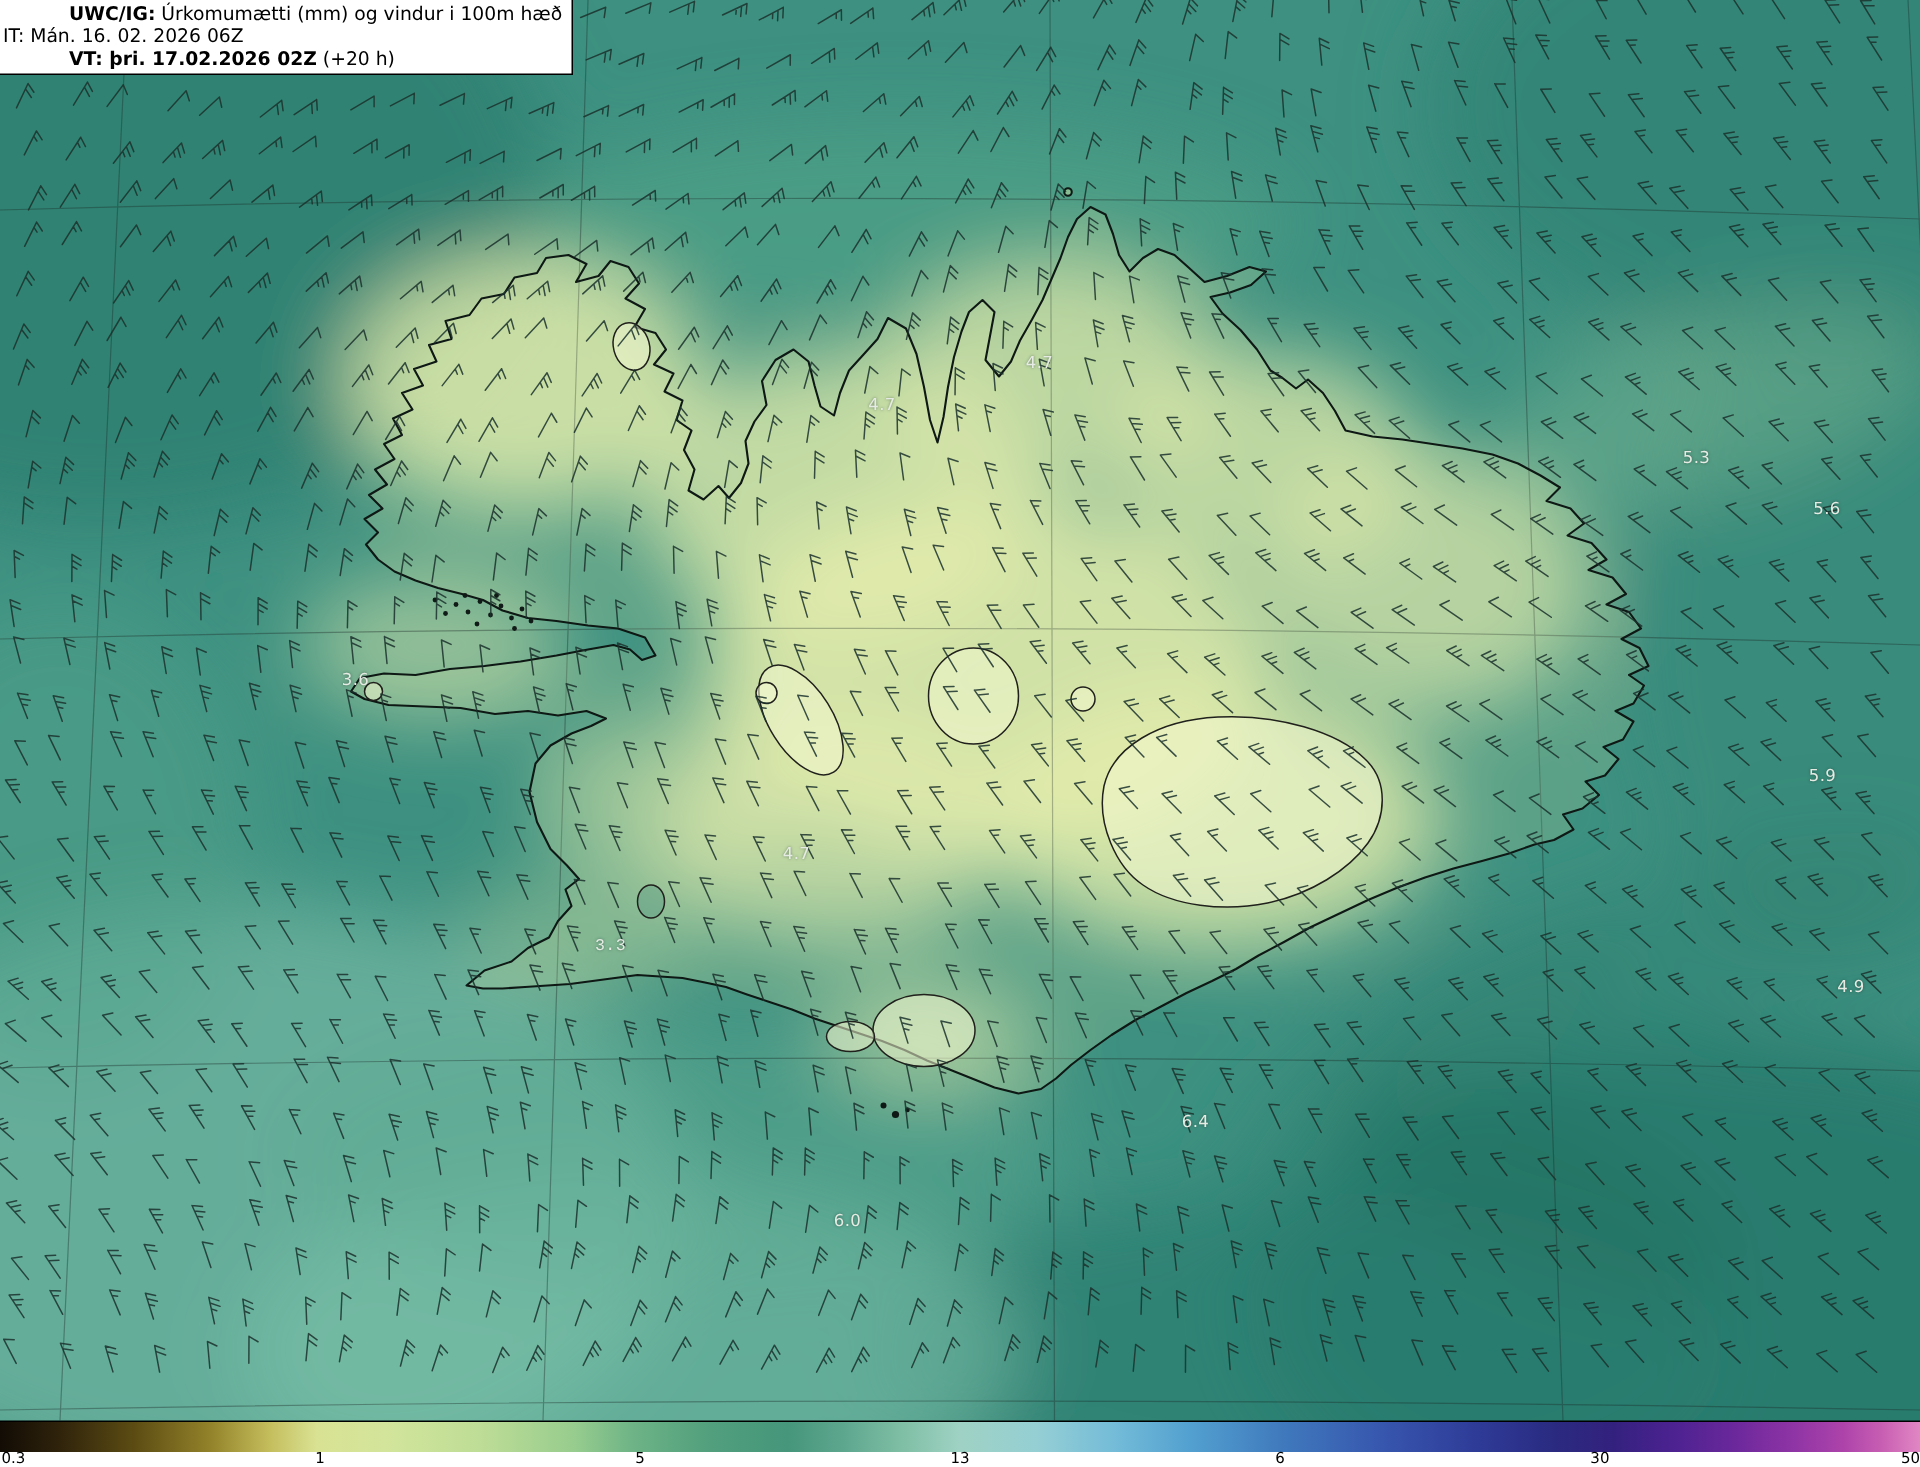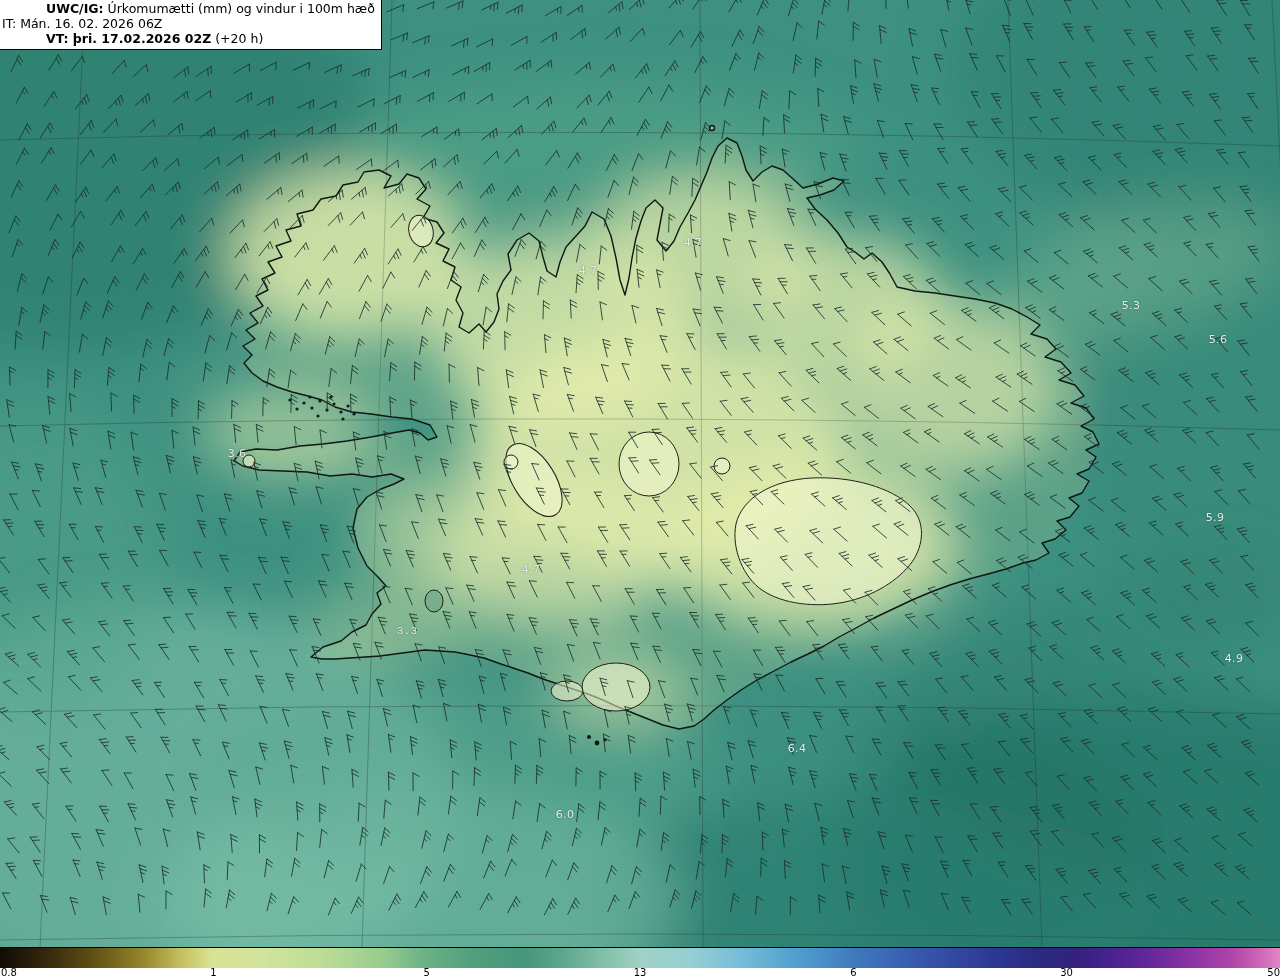--- a/index.html
+++ b/index.html
@@ -142,21 +142,21 @@
   </div>
 
   <div class="title-box">
     <div class="title-line"><b>UWC/IG:</b><span> Úrkomumætti (mm) og vindur i 100m hæð</span></div>
     <div class="title-line">IT: Mán. 16. 02. 2026 06Z</div>
     <div class="title-line"><b>VT: þri. 17.02.2026 02Z</b><span> (+20 h)</span></div>
   </div>
 
   <div class="colorbar" id="colorbar" style="background: linear-gradient(to right, rgb(18, 12, 5) 0%, rgb(46, 34, 11) 3%, rgb(92, 76, 19) 7%, rgb(147, 131, 42) 11%, rgb(196, 189, 92) 14%, rgb(217, 226, 147) 16.5%, rgb(211, 229, 155) 20%, rgb(190, 221, 150) 25%, rgb(150, 204, 142) 30%, rgb(109, 179, 134) 33%, rgb(81, 159, 125) 37%, rgb(69, 150, 123) 41%, rgb(94, 167, 143) 44%, rgb(127, 191, 165) 47%, rgb(159, 210, 196) 50%, rgb(149, 207, 212) 54%, rgb(116, 188, 216) 58%, rgb(82, 160, 208) 62%, rgb(63, 120, 188) 67%, rgb(55, 86, 174) 72%, rgb(46, 59, 151) 77%, rgb(42, 42, 128) 81%, rgb(51, 33, 126) 84%, rgb(75, 34, 144) 87%, rgb(103, 39, 154) 90%, rgb(138, 50, 164) 93%, rgb(173, 67, 170) 96%, rgb(200, 94, 178) 98%, rgb(225, 135, 196) 100%);"></div>
   <div class="colorbar-labels" id="colorbar-labels">
-      <span class="cb-label" style="left: 0%; transform: translateX(1px);">0.8</span>
+      <span class="cb-label" style="left: 0%; transform: translateX(1px);">0.3</span>
       <span class="cb-label" style="left: 16.67%; transform: translateX(-50%);">1</span>
       <span class="cb-label" style="left: 33.33%; transform: translateX(-50%);">5</span>
       <span class="cb-label" style="left: 50%; transform: translateX(-50%);">13</span>
       <span class="cb-label" style="left: 66.67%; transform: translateX(-50%);">6</span>
       <span class="cb-label" style="left: 83.33%; transform: translateX(-50%);">30</span>
       <span class="cb-label" style="left: 100%; transform: translateX(-100%);">50</span>
     </div>
 
 </div>
 

